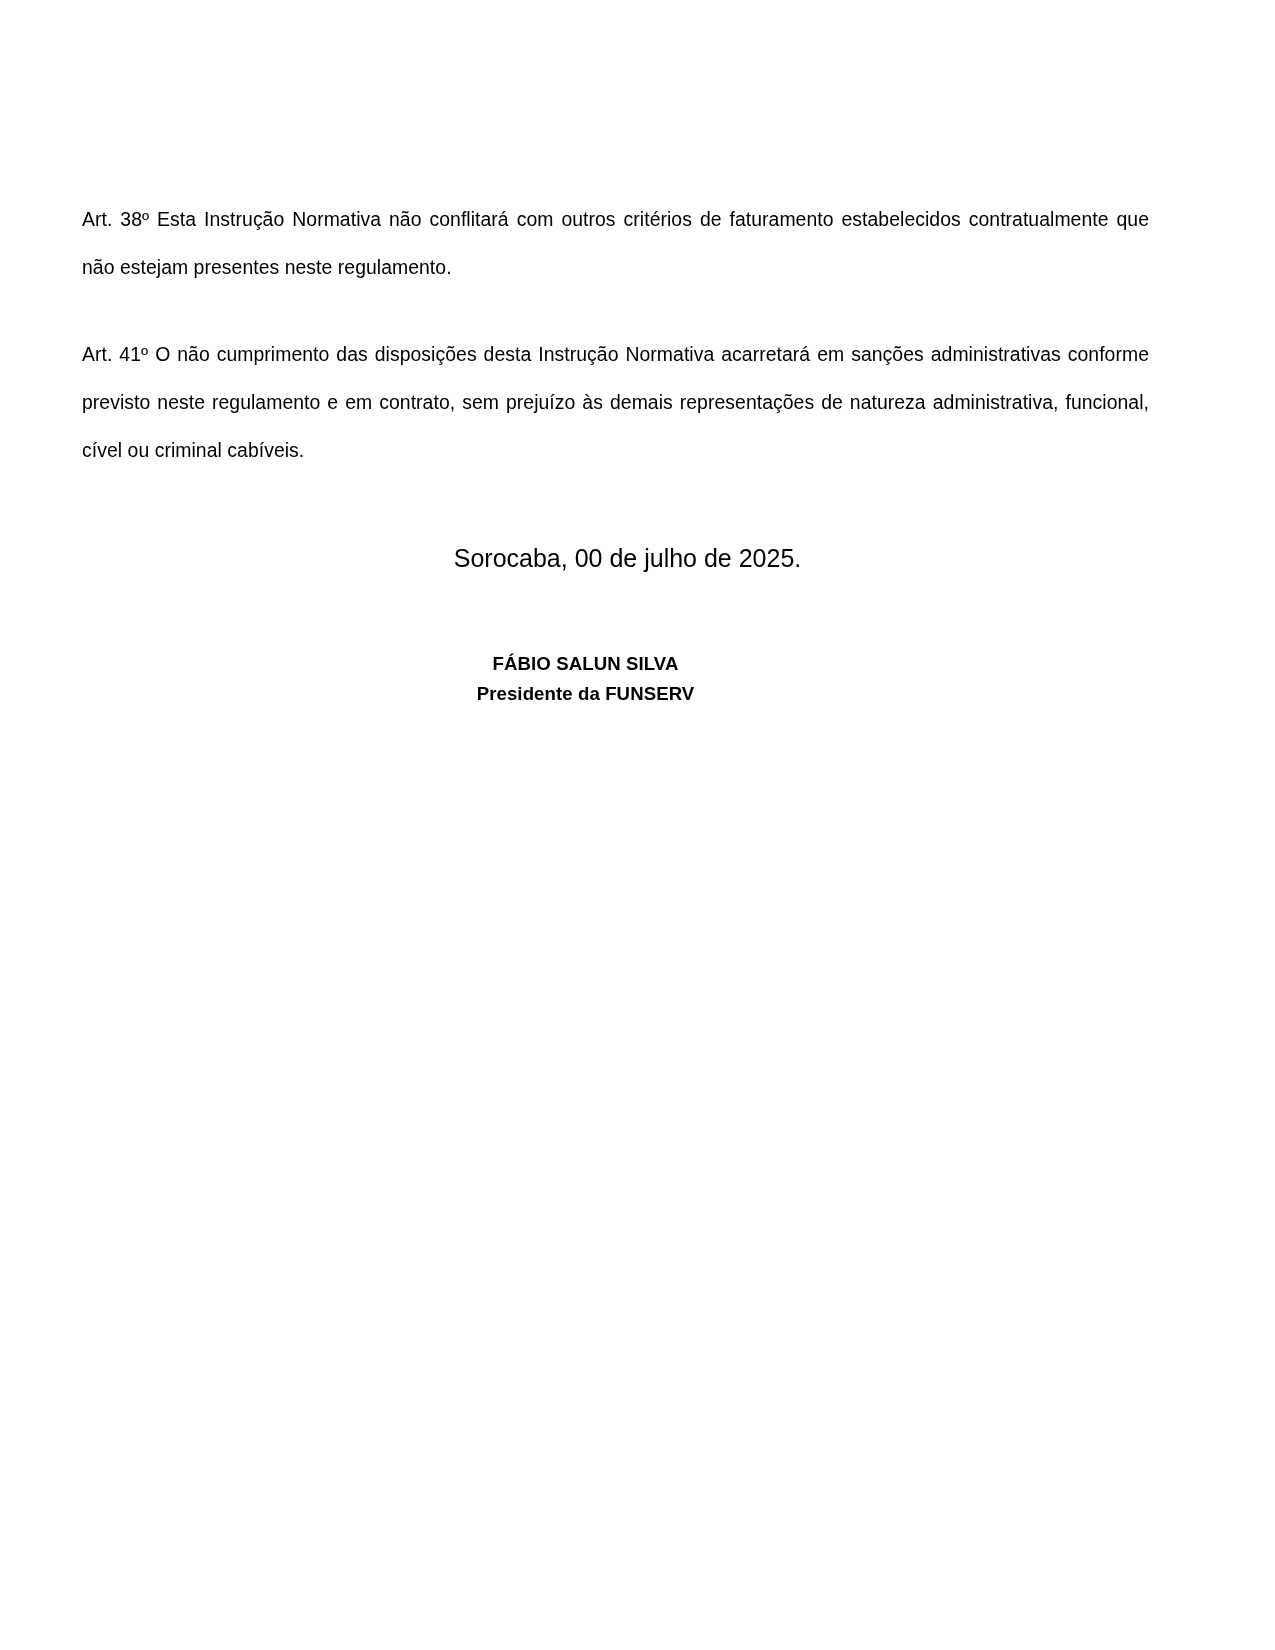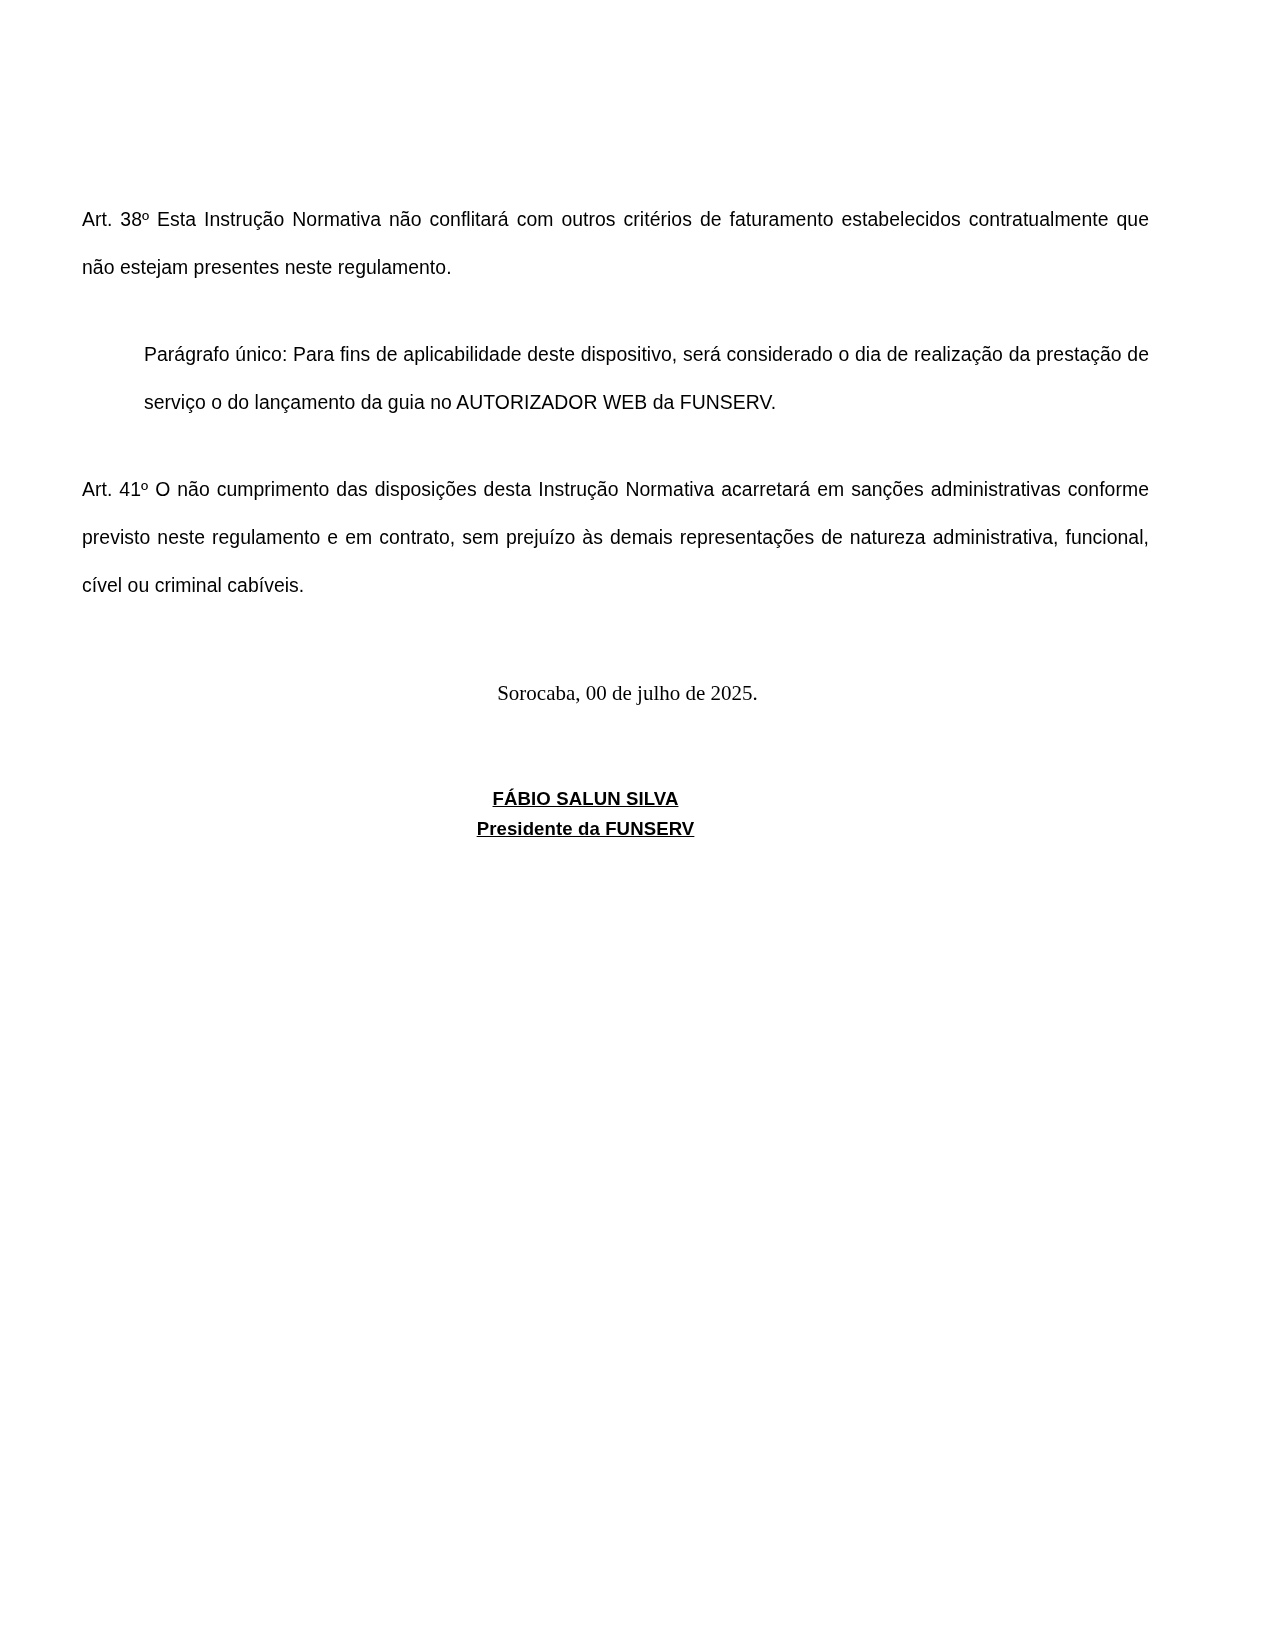--- a/index.html
+++ b/index.html
@@ -49,50 +49,47 @@
     text-justify: inter-word;
     letter-spacing: 0.05px;
   }
   
   p.art.no-gap {
     margin-bottom: 0;
   }
   .date-line {
     margin: 69px 0 0 0;
     text-align: center;
-    font-size: 21px;
+    font-size: 25px;
     line-height: 30px;
     padding-left: 24px;
-    font-family: Liberation Serif, serif;
   }
   .signature {
     margin-top: 76px;
     text-align: center;
     padding-right: 60px;
-    text-decoration: underline;
   }
   .signature .name,
   .signature .role {
     font-size: 18.6px;
     font-weight: bold;
     line-height: 30px;
     letter-spacing: 0.1px;
     display: block;
   }
 </style>
 </head>
 <body>
 
 <div class="page">
   <div class="doc-body">
 
     <p class="art">Art. 38º Esta Instrução Normativa não conflitará com outros critérios de faturamento estabelecidos contratualmente que não estejam presentes neste regulamento.</p>
 
 
-    <p class="sub">Parágrafo único: Para fins de aplicabilidade deste dispositivo, será considerado o dia de realização da prestação de serviço o do lançamento da guia no AUTORIZADOR WEB da FUNSERV.</p>
 
 
     <p class="art">Art. 41º O não cumprimento das disposições desta Instrução Normativa acarretará em sanções administrativas conforme previsto neste regulamento e em contrato, sem prejuízo às demais representações de natureza administrativa, funcional, cível ou criminal cabíveis.</p>
 
 
     <div class="date-line">Sorocaba, 00 de julho de 2025.</div>
 
     <div class="signature">
       <span class="name">FÁBIO SALUN SILVA</span>
       <span class="role">Presidente da FUNSERV</span>

